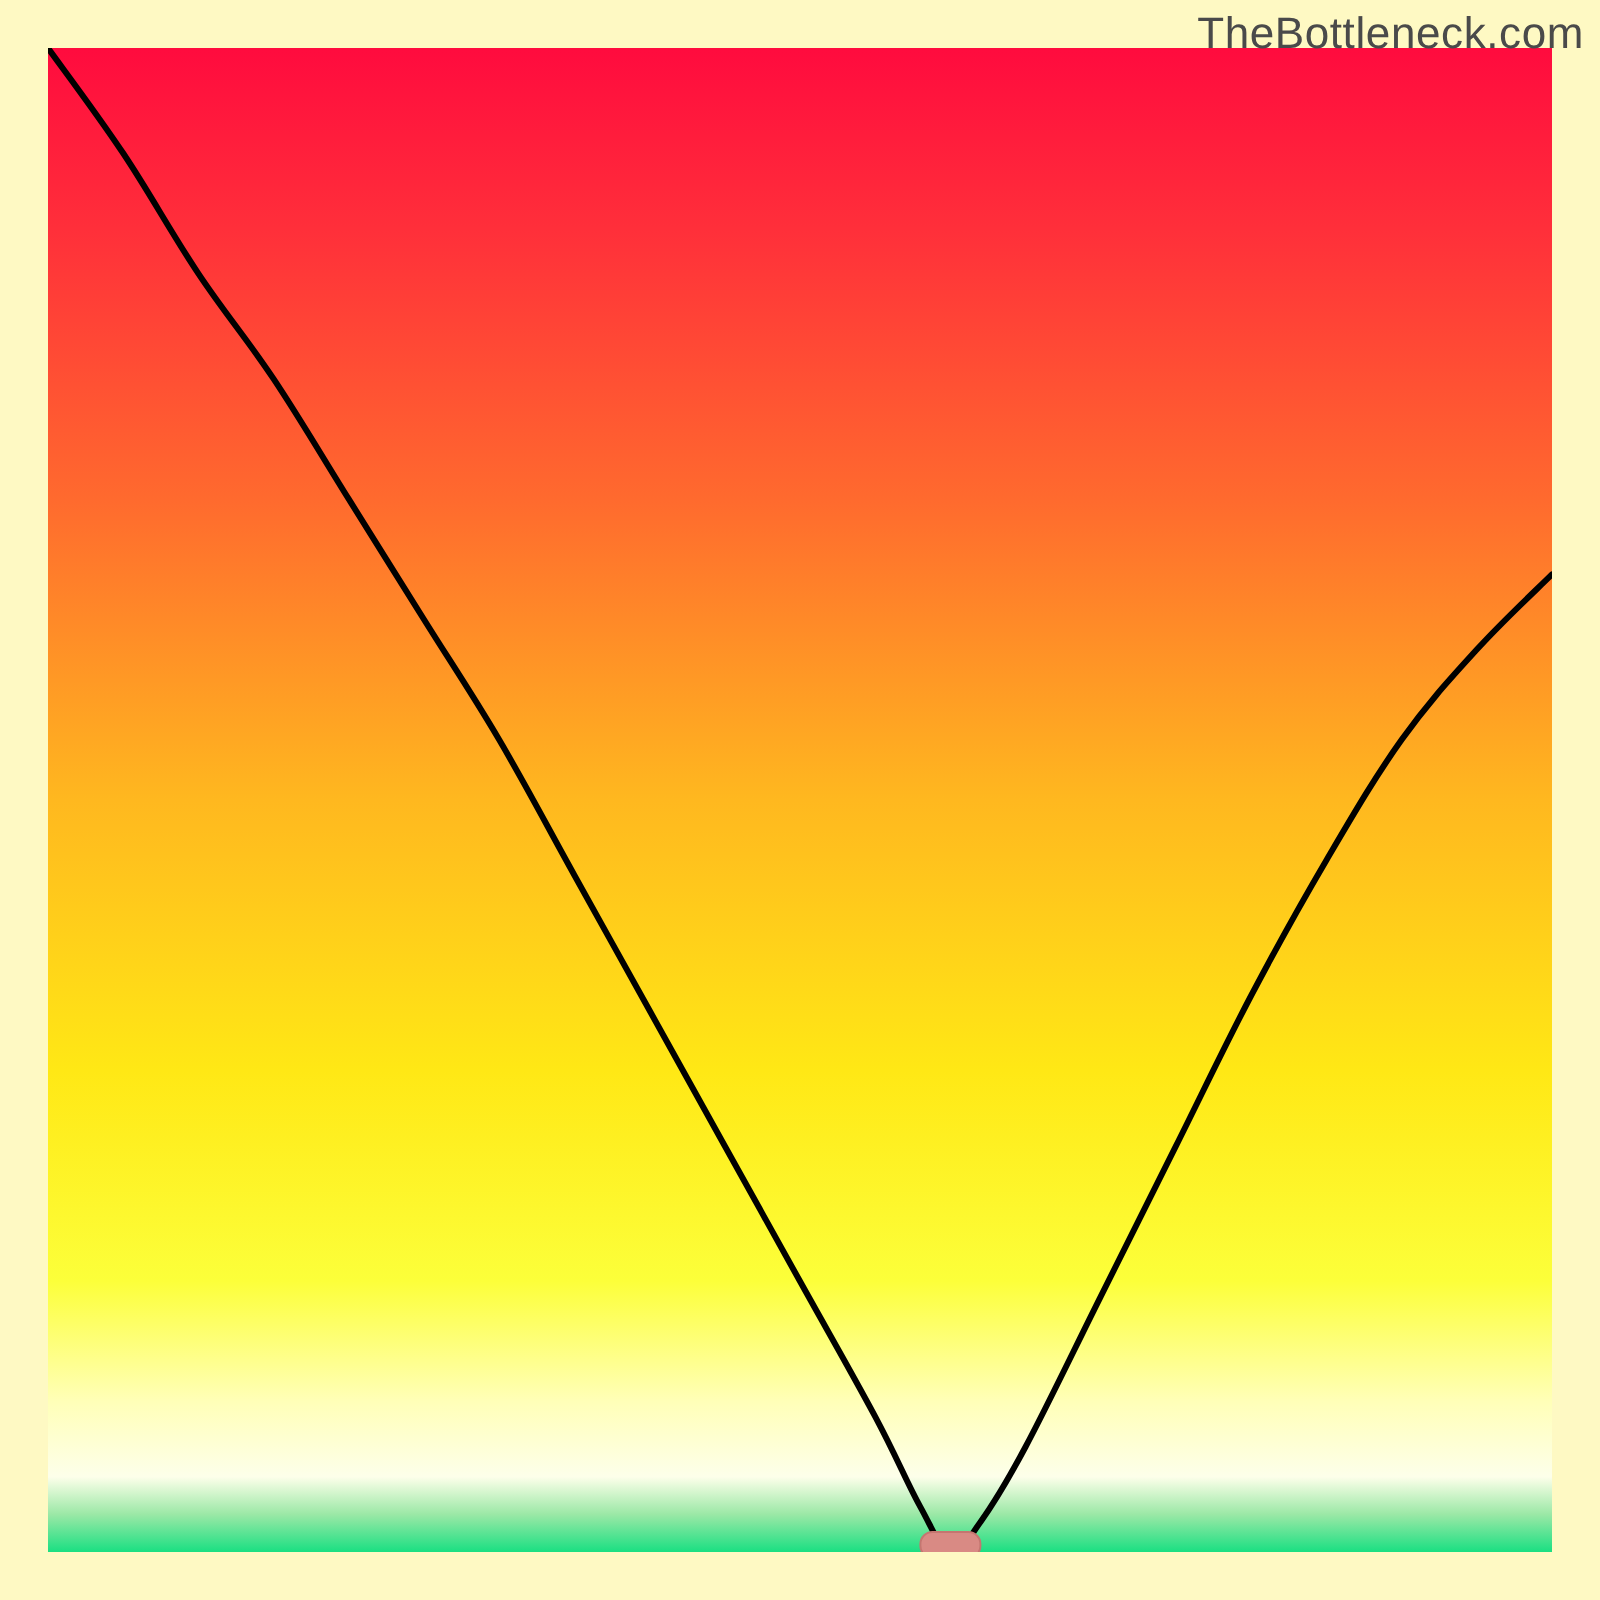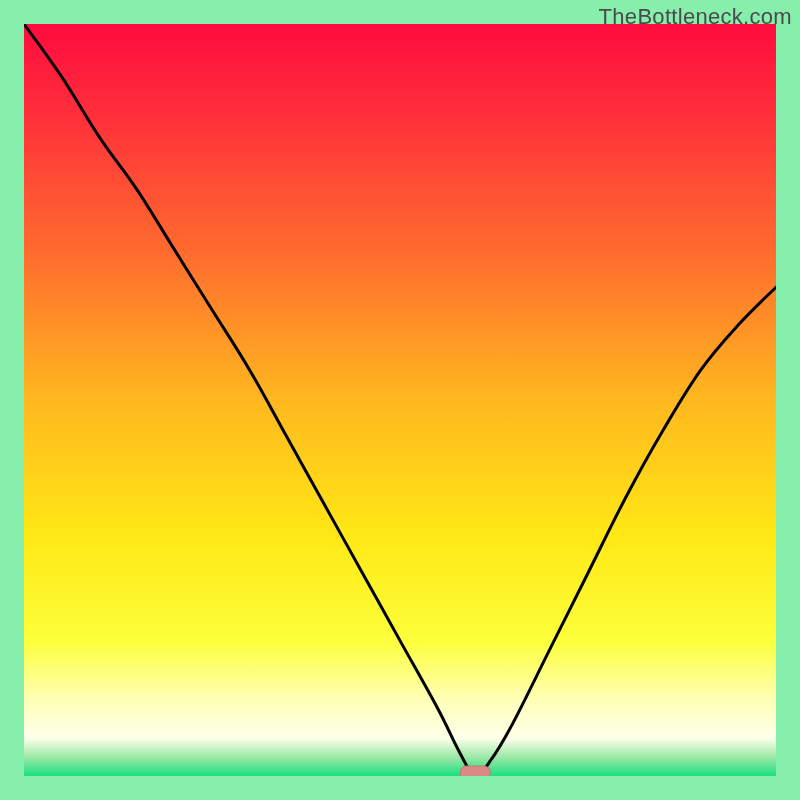--- a/index.html
+++ b/index.html
@@ -8,21 +8,21 @@
     width: 800px;
     height: 800px;
     overflow: hidden;
     background: #000;
     font-family: Arial, Helvetica, sans-serif;
   }
   .frame {
     position: relative;
     width: 800px;
     height: 800px;
-    background: #86efac;
+    background: #fef9c3;
   }
   .plot-area {
     position: absolute;
     left: 24px;
     top: 24px;
     width: 752px;
     height: 752px;
     overflow: hidden;
   }
   .watermark {

